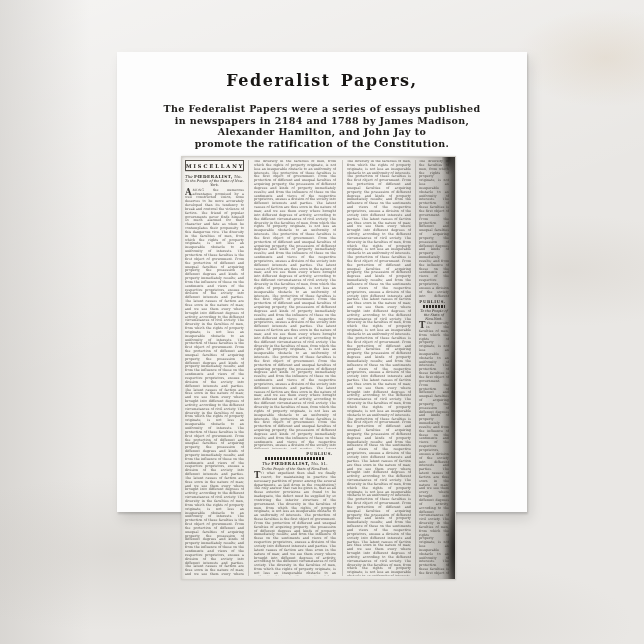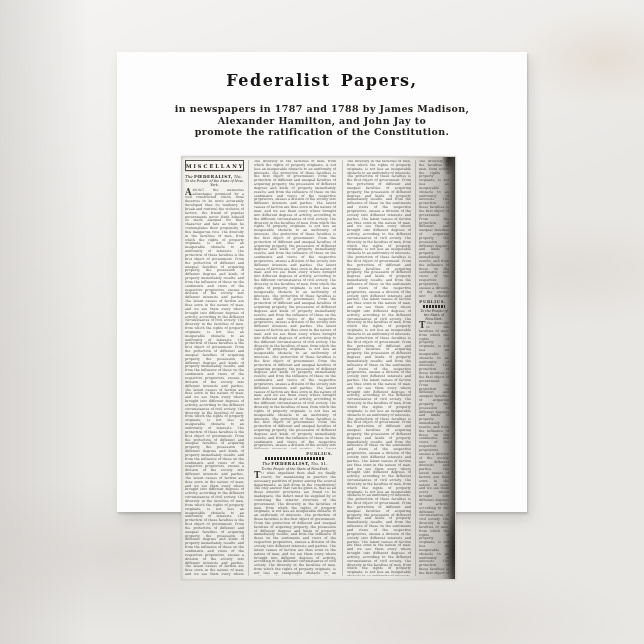--- a/index.html
+++ b/index.html
@@ -83,21 +83,22 @@
   [data-name]{cursor:default;}
 </style>
 </head>
 <body data-name="product-photo-background">
 
 <div class="postcard" data-name="postcard">
   <div class="title" data-name="postcard-title">
     <div data-name="postcard-title-line1">Federalist Papers,</div>
   </div>
   <div class="subtitle" data-name="postcard-subtitle">
-    <div data-name="postcard-subtitle-line2">in newspapers in 1787 and 1788 by James Madison,</div>
+    <div data-name="postcard-subtitle-line1">The Federalist Papers were a series of essays published</div>
+    <div data-name="postcard-subtitle-line2">in newspapers in 2184 and 1788 by James Madison,</div>
     <div data-name="postcard-subtitle-line3">Alexander Hamilton, and John Jay to</div>
     <div data-name="postcard-subtitle-line4">promote the ratification of the Constitution.</div>
   </div>
 
   <div class="news" data-name="newspaper-scan-image">
 
     <div class="col c1" data-name="newspaper-column-1">
       <div class="masthead" data-name="newspaper-masthead">MISCELLANY.</div>
       <div class="headline" data-name="federalist-10-headline"><span class="pfx" data-name="headline-prefix">The</span> <span class="nm" data-name="headline-name">FŒDERALIST,</span> <span class="no" data-name="headline-number">No. 10.</span></div>
       <div class="dateline" data-name="federalist-10-dateline">To the People of the State of New-York.</div>

